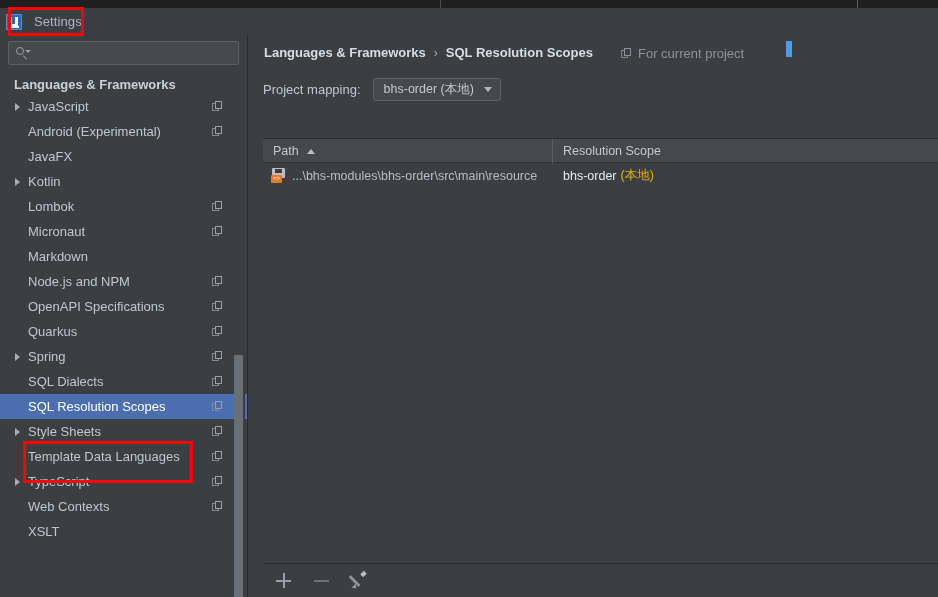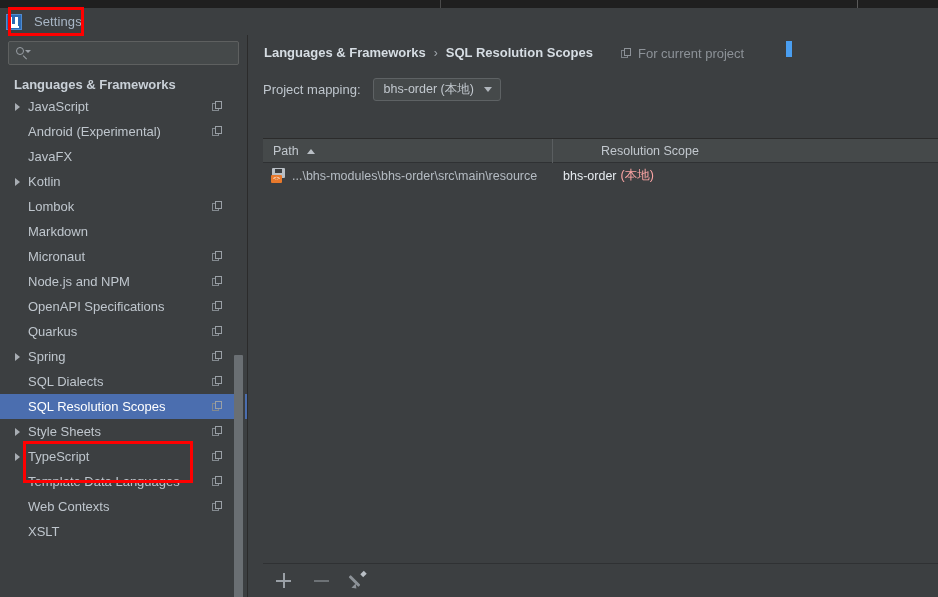--- a/index.html
+++ b/index.html
@@ -273,21 +273,20 @@
     position: absolute; left: 14px; top: 103px;
     width: 675px; height: 459px;
     background: #3c3f41;
     border-top: 1px solid #2b2b2b;
   }
   .thead {
     display: flex;
     height: 24px;
     background: #45494a;
     border-bottom: 1px solid #2f3133;
-    gap: 38px;
   }
   .th {
     display: flex; align-items: center;
     font-size: 12.5px;
     color: #c2c8ce;
     padding-left: 10px;
     height: 24px;
   }
   .th.path { width: 290px; border-right: 1px solid #5a5e60; }
   .th.scope { flex: 1; }
@@ -320,21 +319,21 @@
     width: 290px;
     padding-left: 8px;
     color: #b5bcc3;
   }
   .td.scope {
     flex: 1;
     padding-left: 10px;
     color: #e6ebef;
     text-align: center;
   }
-  .td.scope .suffix { color: #fca5a5; margin-left: 4px; }
+  .td.scope .suffix { color: #eab308; margin-left: 4px; }
 
   .ds-icon {
     position: relative;
     width: 15px; height: 15px;
     margin-right: 6px;
     flex: none;
   }
   .ds-icon .body {
     position: absolute; left: 1px; top: 0;
     width: 13px; height: 10px;
@@ -487,29 +486,29 @@
         <div class="tree-row">
           <span class="arrow"></span>
           <span class="tree-label">Lombok</span>
           <span class="copy-icon">
             <span class="b"></span>
             <span class="f"></span>
           </span>
         </div>
         <div class="tree-row">
           <span class="arrow"></span>
+          <span class="tree-label">Micronaut</span>
+          <span class="copy-icon">
+            <span class="b"></span>
+            <span class="f"></span>
+          </span>
+        </div>
+        <div class="tree-row">
+          <span class="arrow"></span>
           <span class="tree-label">Markdown</span>
-        </div>
-        <div class="tree-row">
-          <span class="arrow"></span>
-          <span class="tree-label">Micronaut</span>
-          <span class="copy-icon">
-            <span class="b"></span>
-            <span class="f"></span>
-          </span>
         </div>
         <div class="tree-row">
           <span class="arrow"></span>
           <span class="tree-label">Node.js and NPM</span>
           <span class="copy-icon">
             <span class="b"></span>
             <span class="f"></span>
           </span>
         </div>
         <div class="tree-row">
@@ -554,30 +553,30 @@
         </div>
         <div class="tree-row">
           <span class="arrow has"></span>
           <span class="tree-label">Style Sheets</span>
           <span class="copy-icon">
             <span class="b"></span>
             <span class="f"></span>
           </span>
         </div>
         <div class="tree-row">
+          <span class="arrow"></span>
+          <span class="tree-label">Template Data Languages</span>
+          <span class="copy-icon">
+            <span class="b"></span>
+            <span class="f"></span>
+          </span>
+        </div>
+        <div class="tree-row">
           <span class="arrow has"></span>
           <span class="tree-label">TypeScript</span>
-          <span class="copy-icon">
-            <span class="b"></span>
-            <span class="f"></span>
-          </span>
-        </div>
-        <div class="tree-row">
-          <span class="arrow"></span>
-          <span class="tree-label">Template Data Languages</span>
           <span class="copy-icon">
             <span class="b"></span>
             <span class="f"></span>
           </span>
         </div>
         <div class="tree-row">
           <span class="arrow"></span>
           <span class="tree-label">Web Contexts</span>
           <span class="copy-icon">
             <span class="b"></span>

